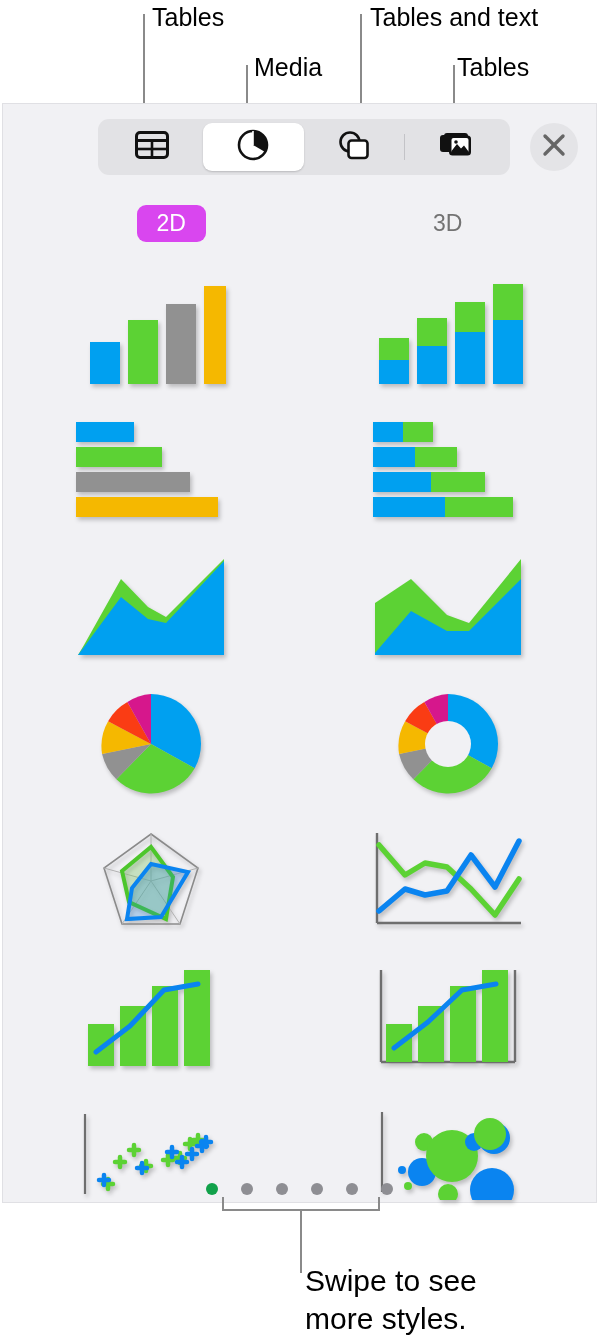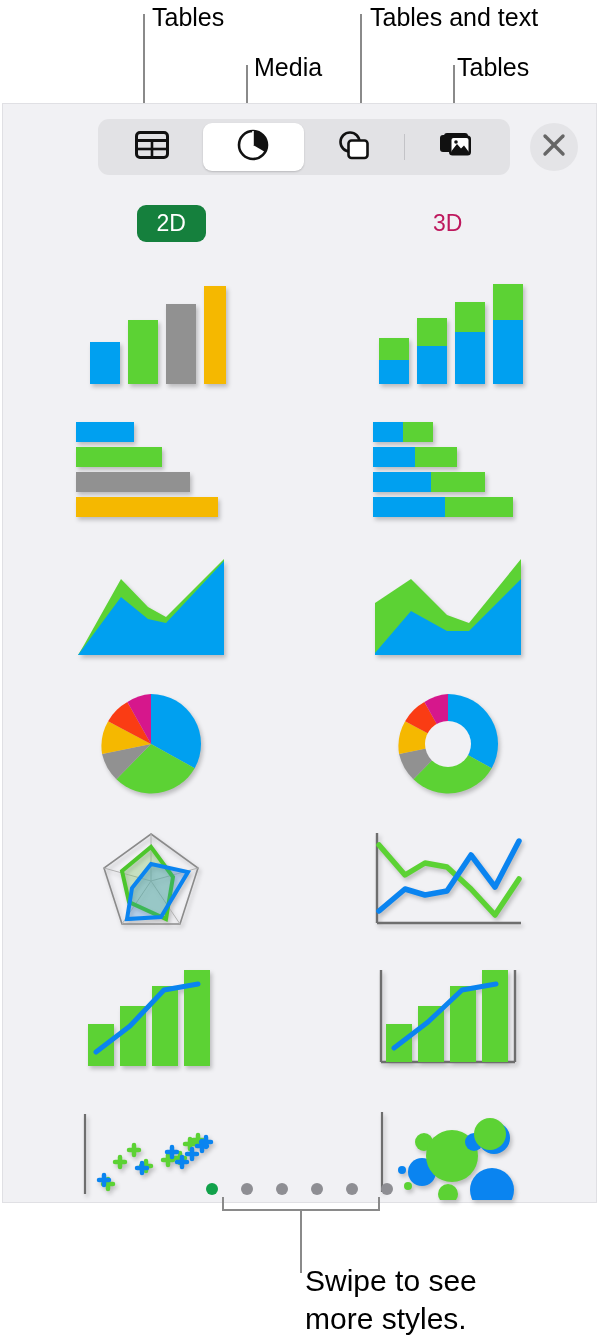--- a/index.html
+++ b/index.html
@@ -100,27 +100,27 @@
   }
   .tab {
     flex: 1;
     display: flex;
     align-items: center;
     justify-content: center;
     cursor: pointer;
   }
   .tab-text {
     font-size: 23px;
-    color: #be185d;
+    color: #737373;
     padding: 7px 20px;
     border-radius: 9px;
     line-height: 1;
   }
   .tab.active .tab-text {
-    background: #15803d;
+    background: #d946ef;
     color: #ffffff;
     margin-left: 40px;
   }
 
   
   #grid {
     position: absolute;
     left: 0;
     top: 160px;
     width: 100%;

